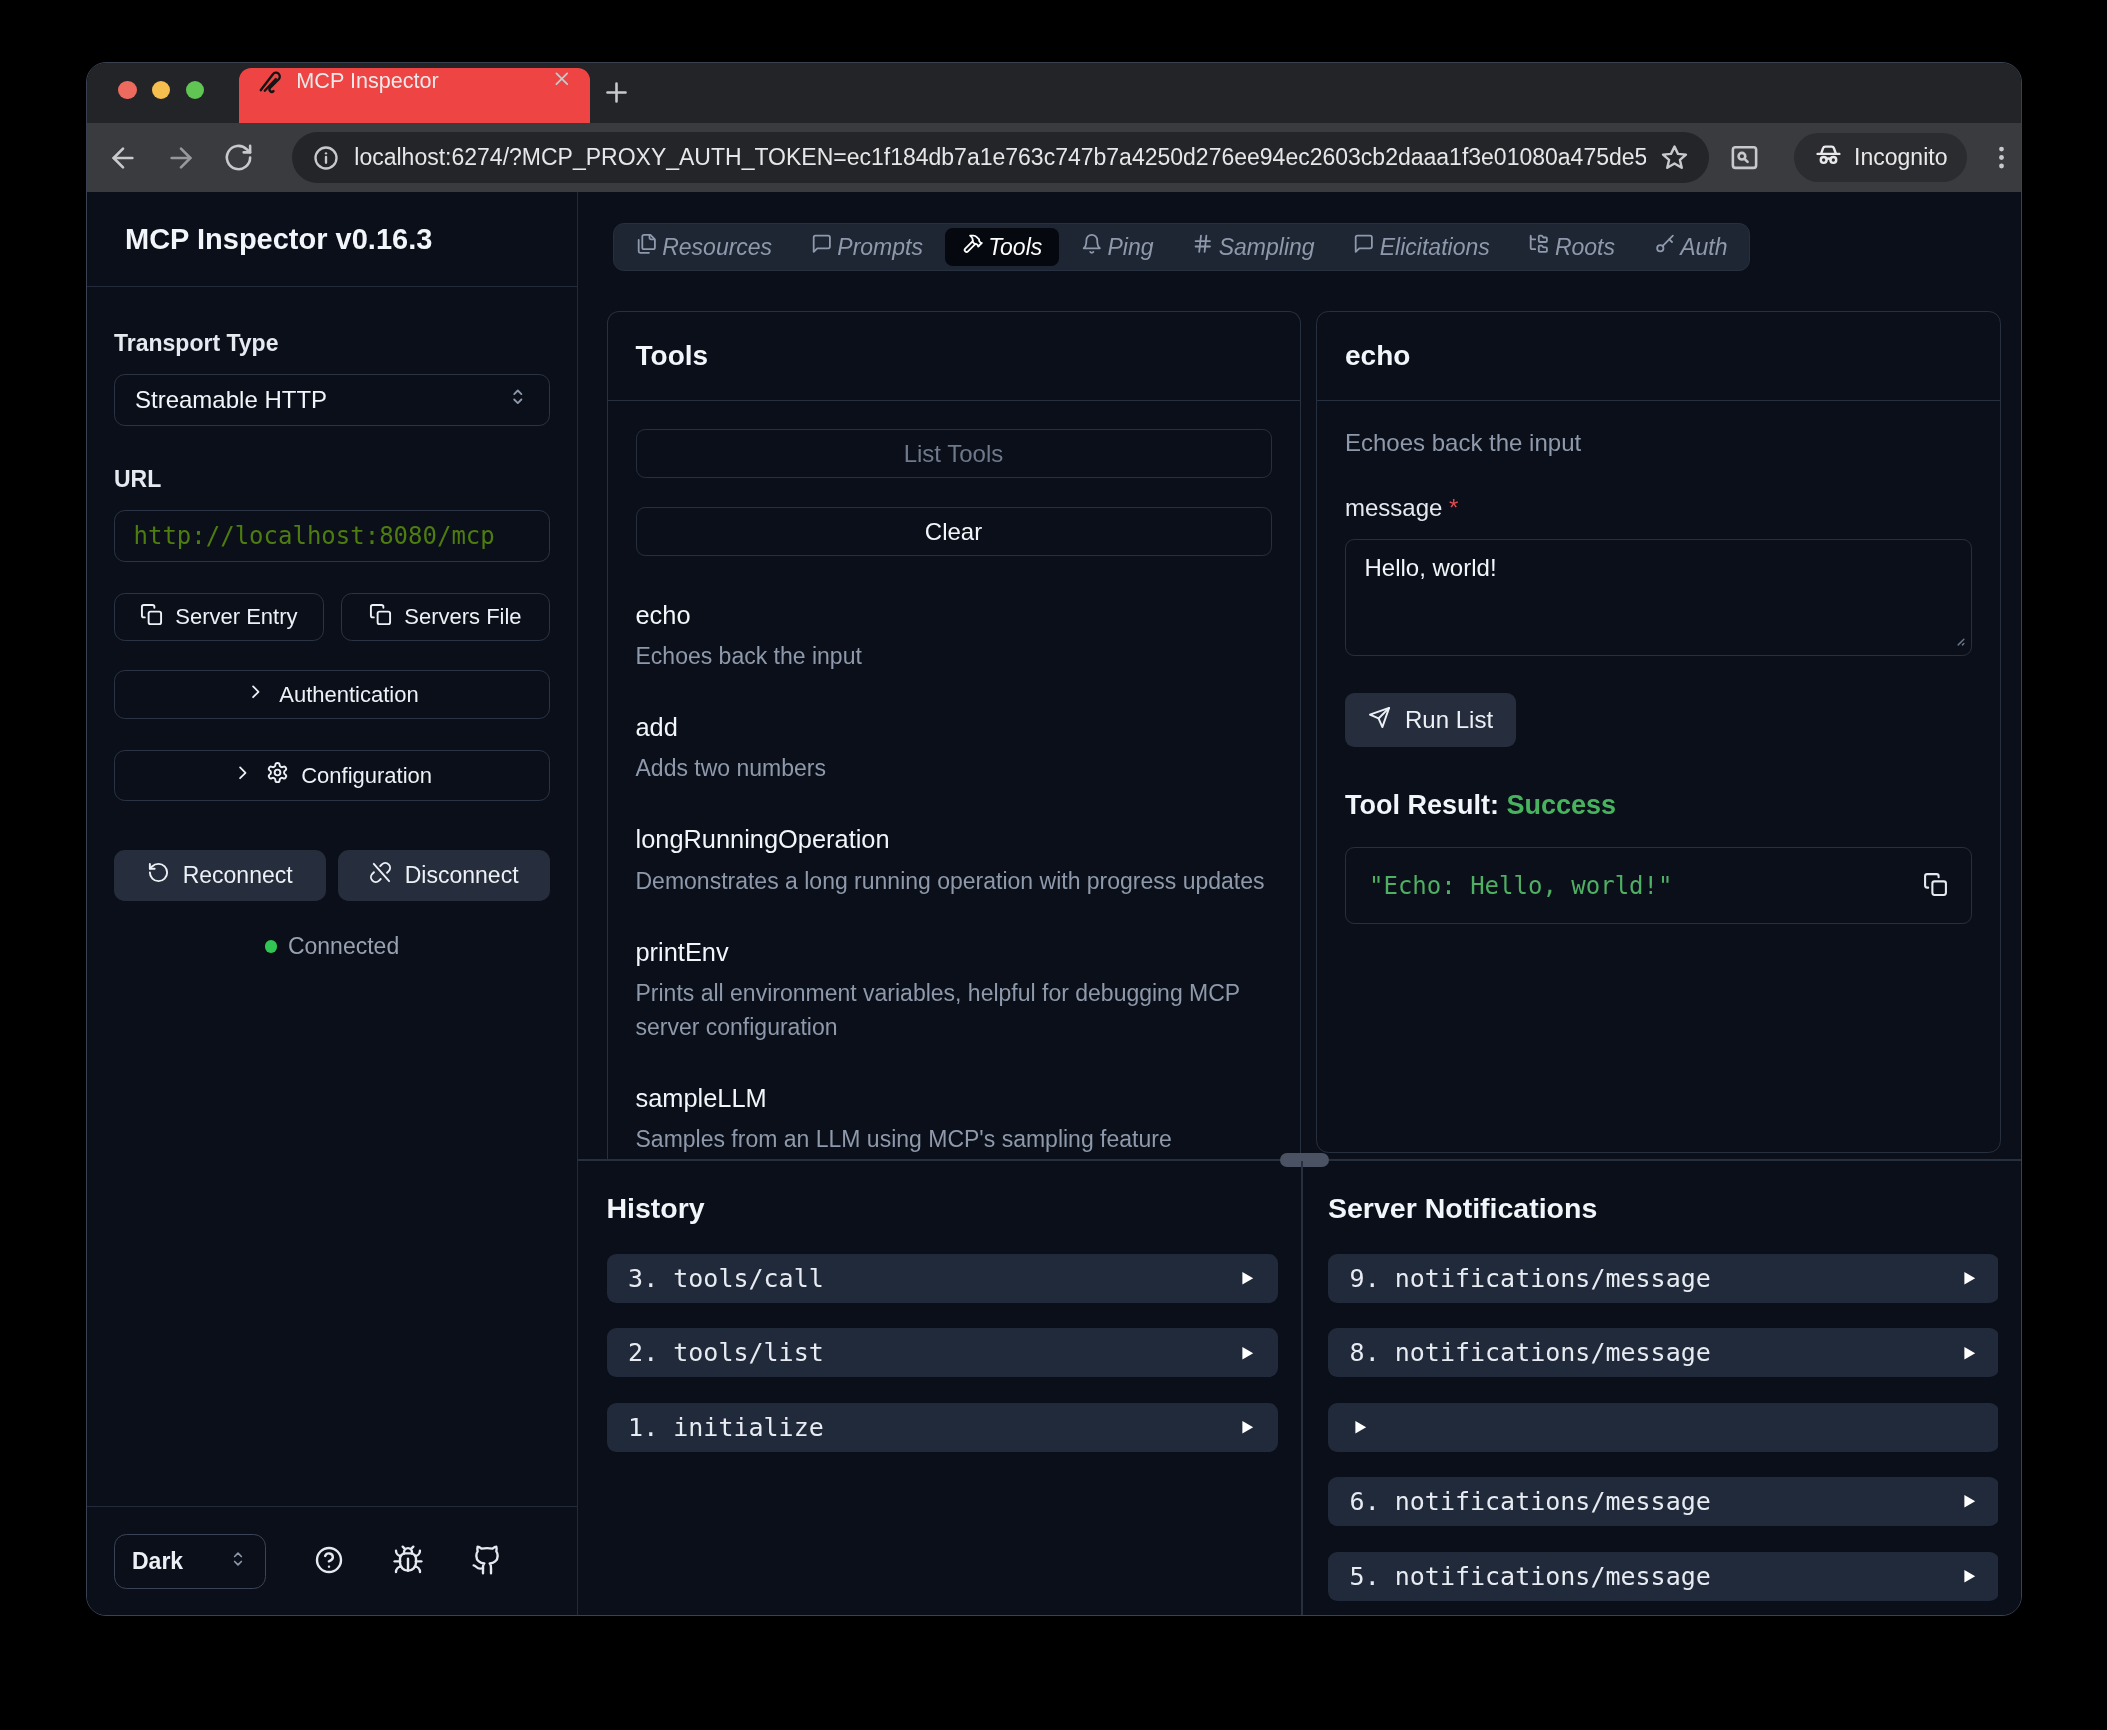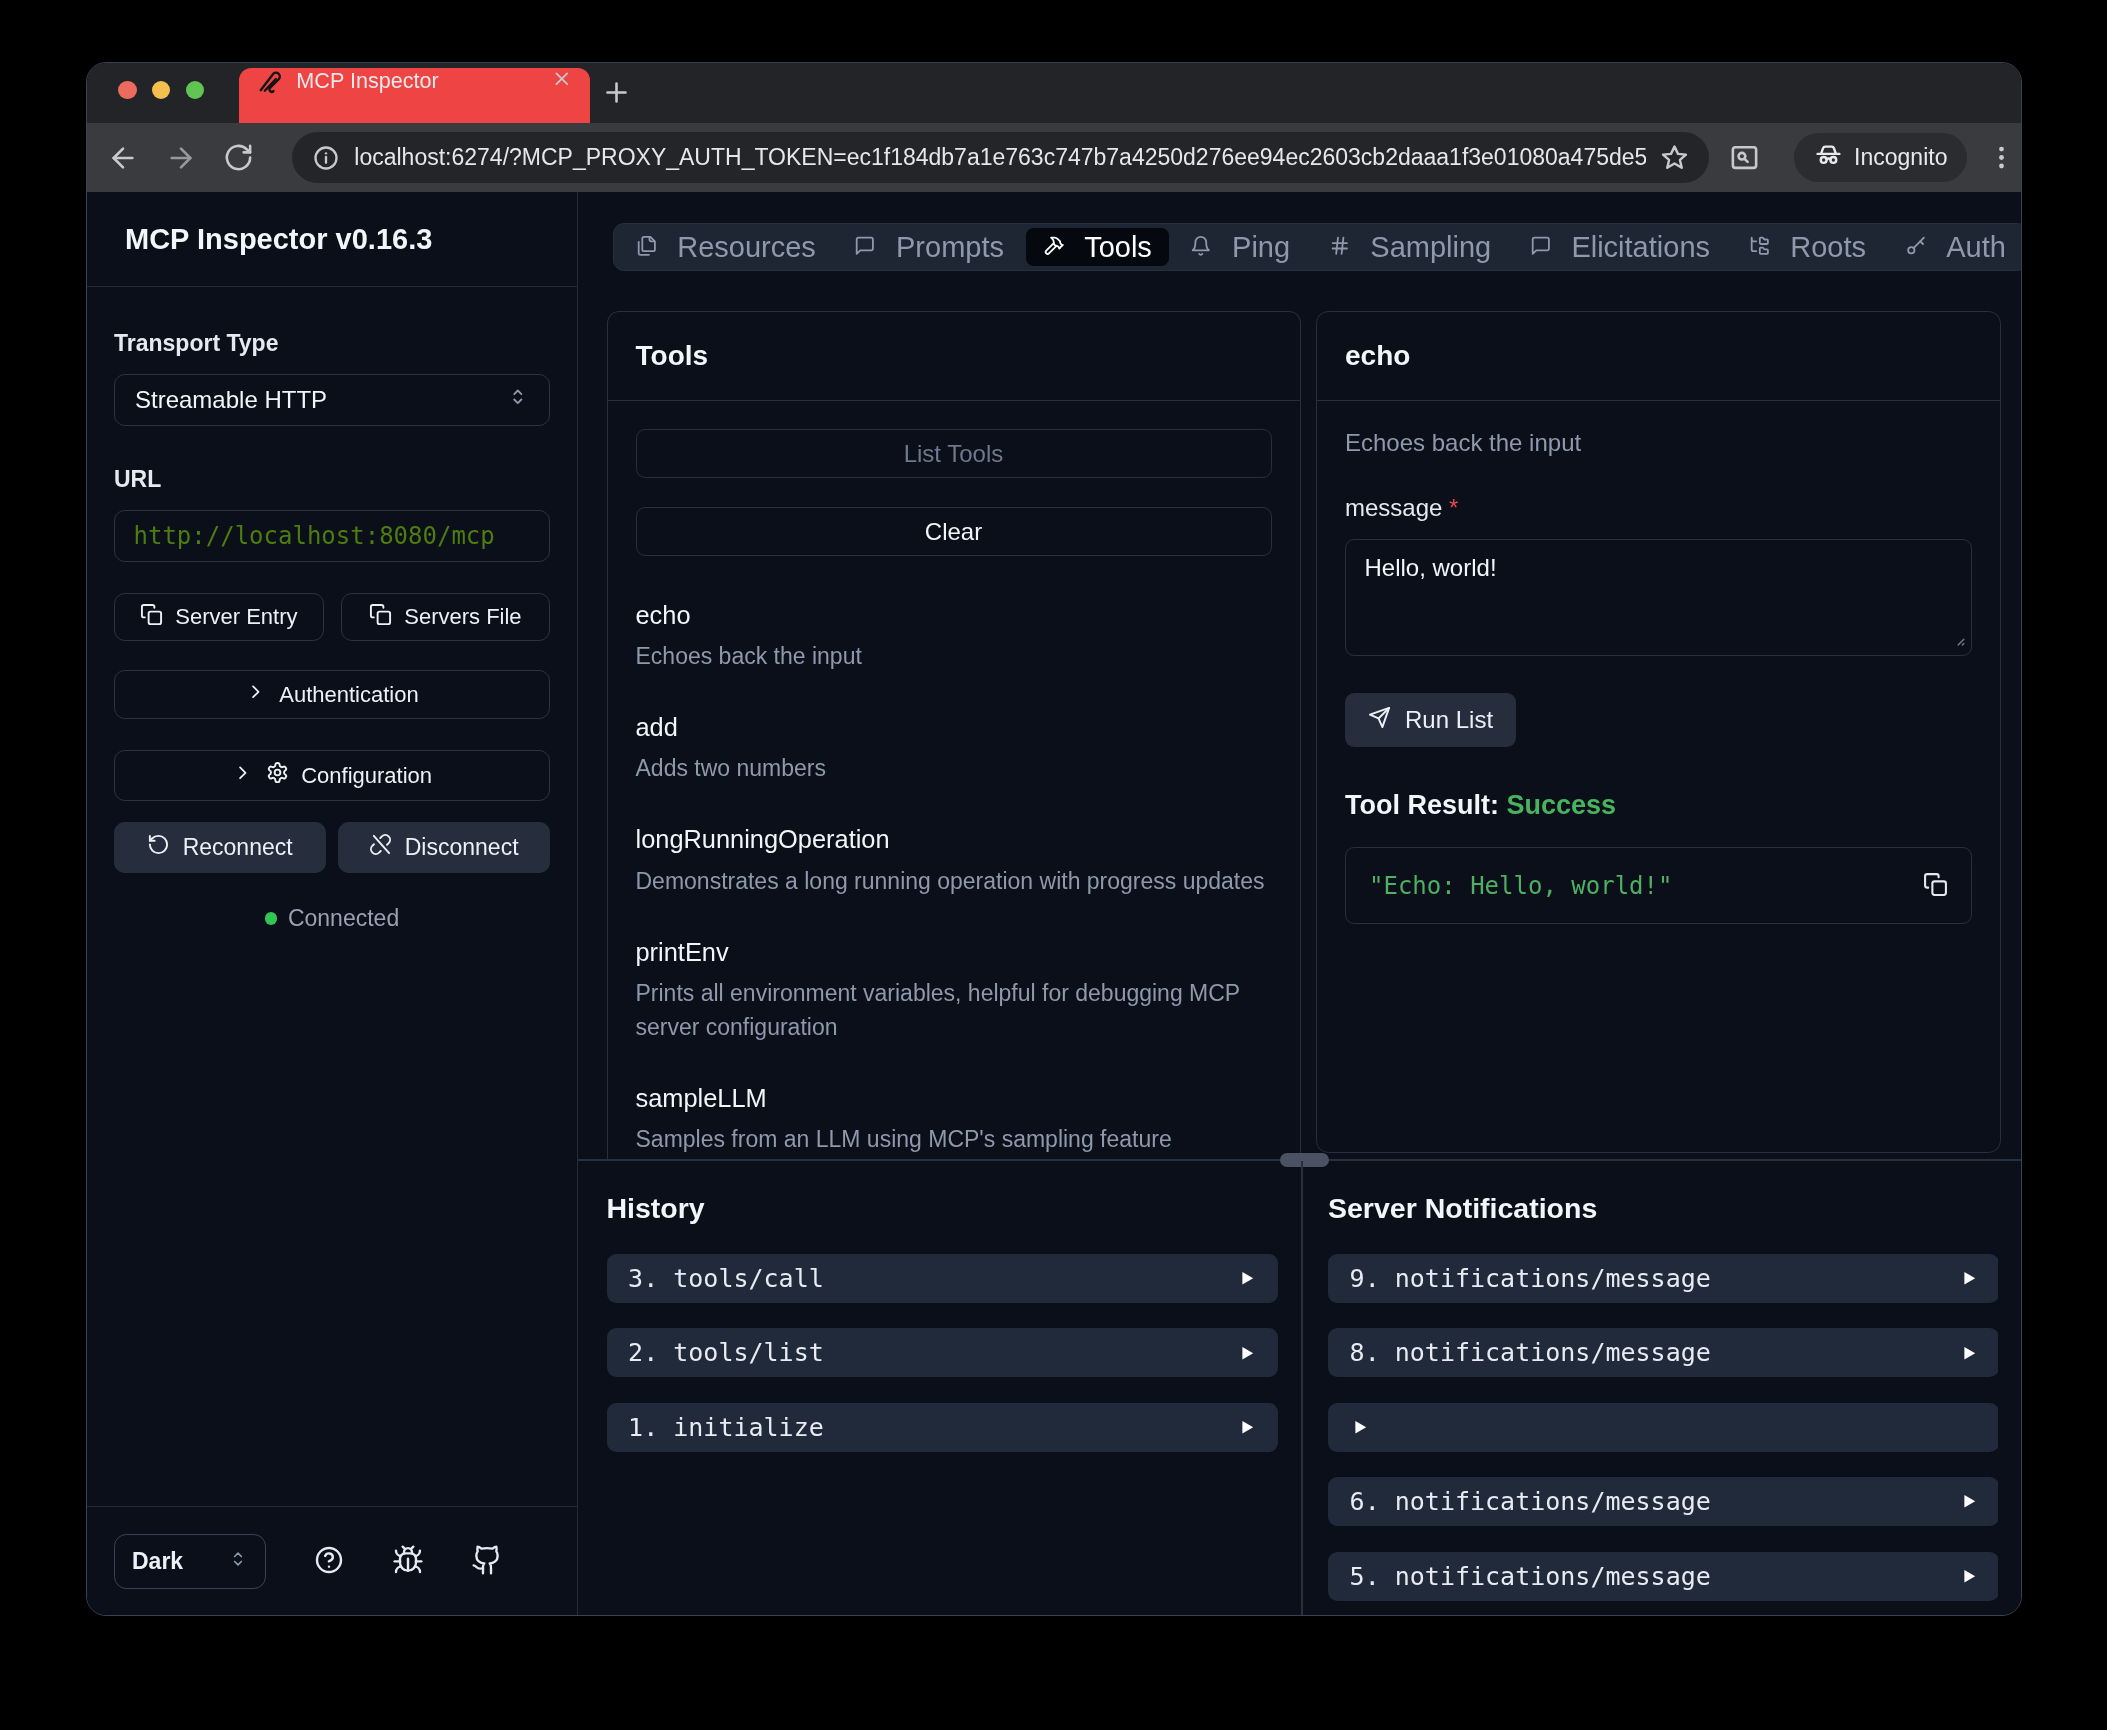--- a/index.html
+++ b/index.html
@@ -46,22 +46,22 @@
   .dot { width:12.3px; height:12.3px; border-radius:50%; background:#31C553; }
   .status span.txt { color:#98A2B3; font-size:23px; }
   .side-foot { height:109px; border-top:1.5px solid #232B3A; display:flex; align-items:center; padding:0 27px; flex:none;font-weight:bold; }
   .theme { width:152px; height:55px; border:1.5px solid #3A4456; border-radius:12.3px; display:flex;
     align-items:center; justify-content:space-between; padding:0 17px; color:#EDF1F6; font-size:23px; }
   .foot-ics { flex:1; display:flex; justify-content:space-evenly; color:#E6EAF0; }
   
   .main { flex:1; position:relative; min-width:0; }
   .tabsbar { position:absolute; left:35px; top:31px; height:48px; background:#1E2634; border:0.8px solid #27303F;
     border-radius:10.8px; display:flex; align-items:center; padding:0 4.6px; gap:4.6px; }
-  .ntab { height:38px; border-radius:7.7px; display:flex; align-items:center; gap:20px; padding:0 17px;
-    color:#8E99AB; font-size:29px; }
+  .ntab { height:38px; border-radius:7.7px; display:flex; align-items:center; gap:5px; padding:0 17px;
+    color:#8E99AB; font-size:23px;font-style:italic; }
   .ntab.active { background:#05080F; color:#FFFFFF; }
   .panel { position:absolute; background:#0B0F19; border:1.5px solid #27303F; border-radius:12.3px; }
   .p-tools { left:28.5px; top:119px; width:694px; height:848px; border-bottom:none; border-radius:12.3px 12.3px 0 0; overflow:hidden; }
   .p-echo  { left:738px; top:119px; width:685px; height:842px; }
   .p-head { height:89px; border-bottom:1.5px solid #27303F; display:flex; align-items:center; padding:0 28px; }
   .p-head h2 { color:#F2F5F9; font-size:28px; font-weight:700; }
   .p-body { padding:28px; }
   .wbtn { width:100%; height:49px; border:1.5px solid #27303F; border-radius:9.2px; background:transparent;
     font-size:24px; display:flex; align-items:center; justify-content:center; }
   .wbtn.muted { color:#6E7A8C; }
@@ -244,21 +244,21 @@
             <span><svg width="21.6" height="21.6" viewBox="0 0 24 24" fill="none" stroke="currentColor" stroke-width="2" stroke-linecap="round" stroke-linejoin="round">
                   <path d="m9 6 6 6-6 6"></path>
                 </svg></span>
             <span><svg width="23" height="23" viewBox="0 0 24 24" fill="none" stroke="currentColor" stroke-width="2" stroke-linecap="round" stroke-linejoin="round">
                   <path d="M12.22 2h-.44a2 2 0 0 0-2 2v.18a2 2 0 0 1-1 1.73l-.43.25a2 2 0 0 1-2 0l-.15-.08a2 2 0 0 0-2.73.73l-.22.38a2 2 0 0 0 .73 2.73l.15.1a2 2 0 0 1 1 1.72v.51a2 2 0 0 1-1 1.74l-.15.09a2 2 0 0 0-.73 2.73l.22.38a2 2 0 0 0 2.73.73l.15-.08a2 2 0 0 1 2 0l.43.25a2 2 0 0 1 1 1.73V20a2 2 0 0 0 2 2h.44a2 2 0 0 0 2-2v-.18a2 2 0 0 1 1-1.73l.43-.25a2 2 0 0 1 2 0l.15.08a2 2 0 0 0 2.73-.73l.22-.39a2 2 0 0 0-.73-2.73l-.15-.08a2 2 0 0 1-1-1.74v-.5a2 2 0 0 1 1-1.74l.15-.09a2 2 0 0 0 .73-2.73l-.22-.38a2 2 0 0 0-2.73-.73l-.15.08a2 2 0 0 1-2 0l-.43-.25a2 2 0 0 1-1-1.73V4a2 2 0 0 0-2-2z"></path>
                   <circle cx="12" cy="12" r="3"></circle>
                 </svg></span>
             <span>Configuration</span>
           </button>
         </div>
-        <div class="btnrow" style="margin-top:21px; gap:12px">
+        <div class="btnrow" style="margin-top:49px; gap:12px">
           <button class="btn-s">
             <span><svg width="23" height="23" viewBox="0 0 24 24" fill="none" stroke="currentColor" stroke-width="2" stroke-linecap="round" stroke-linejoin="round">
                   <path d="M3 12a9 9 0 1 0 9-9 9.75 9.75 0 0 0-6.74 2.74L3 8"></path>
                   <path d="M3 3v5h5"></path>
                 </svg></span>
             <span>Reconnect</span>
           </button>
           <button class="btn-s">
             <span><svg width="23" height="23" viewBox="0 0 24 24" fill="none" stroke="currentColor" stroke-width="2" stroke-linecap="round" stroke-linejoin="round">
                   <path d="m18.84 12.25 1.72-1.71a5 5 0 0 0-.12-7.07 5 5 0 0 0-6.95 0l-1.72 1.71"></path>

